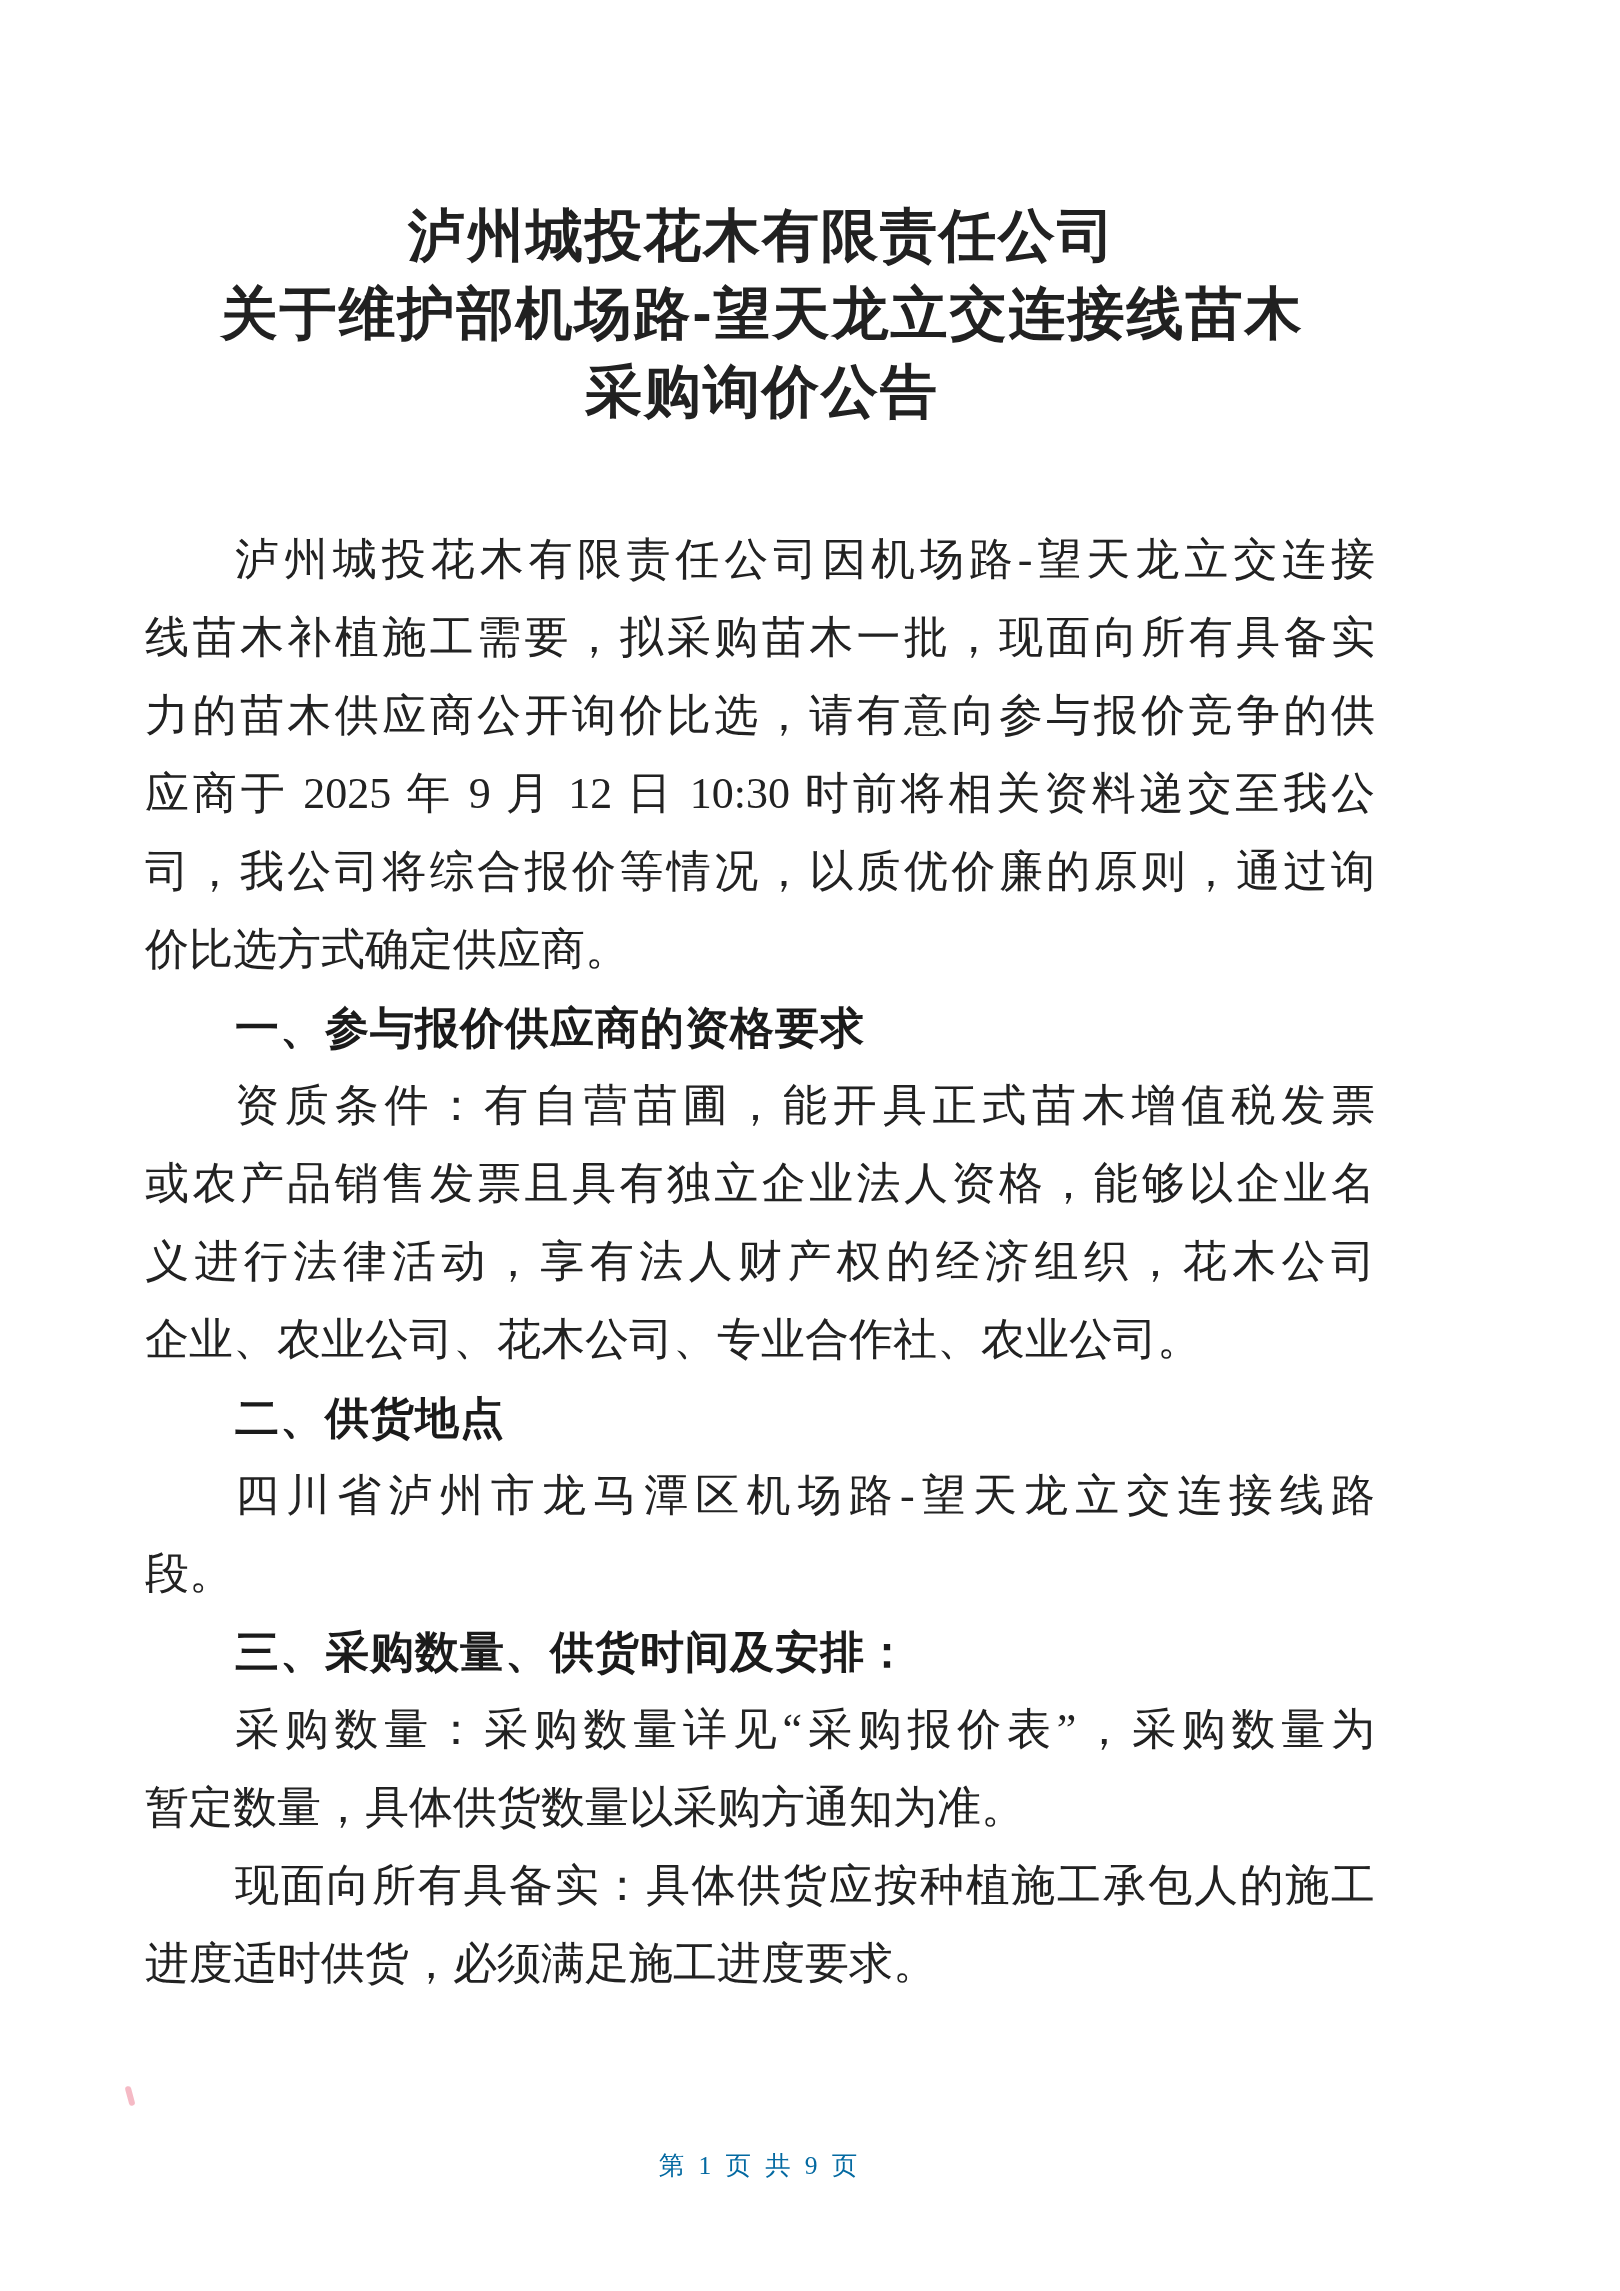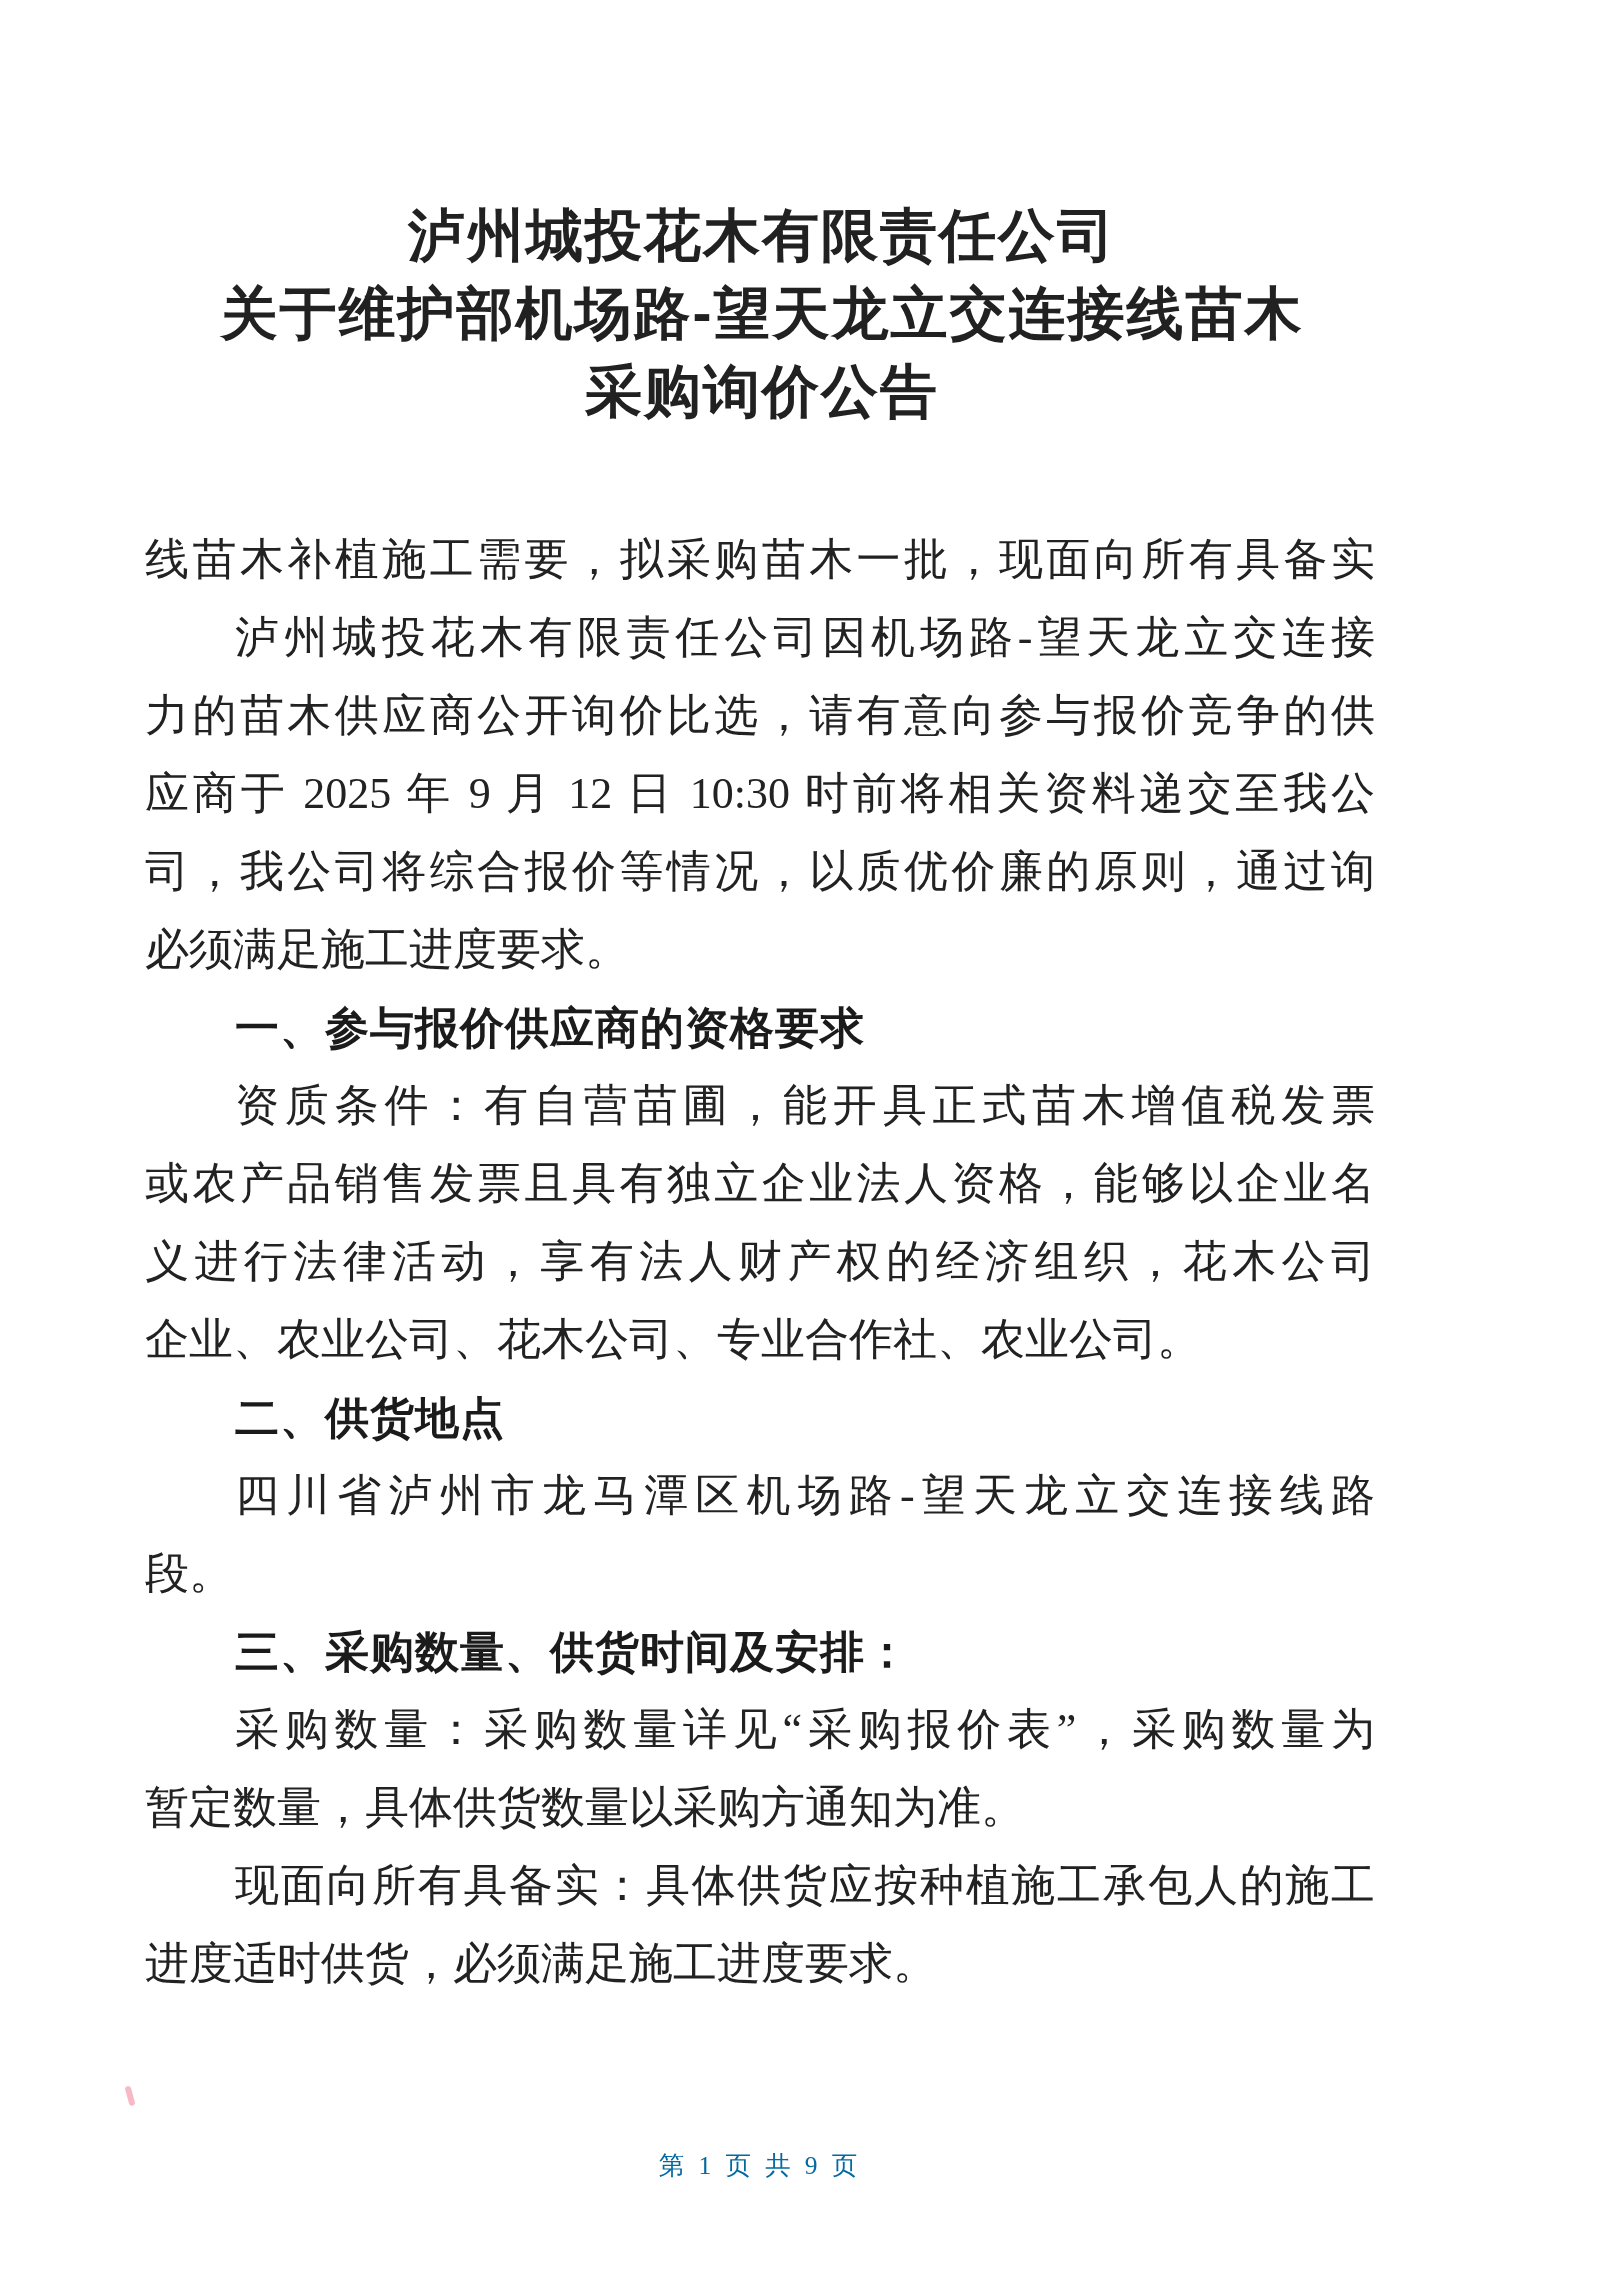--- a/index.html
+++ b/index.html
@@ -88,26 +88,26 @@
 
 <div class="page">
 
   <div class="title">
     <div>泸州城投花木有限责任公司</div>
     <div>关于维护部机场路-望天龙立交连接线苗木</div>
     <div>采购询价公告</div>
   </div>
 
   <div class="body">
+      <div class="line j ind">泸州城投花木有限责任公司因机场路-望天龙立交连接</div>
       <div class="line j">线苗木补植施工需要，拟采购苗木一批，现面向所有具备实</div>
-      <div class="line j ind">泸州城投花木有限责任公司因机场路-望天龙立交连接</div>
       <div class="line j">力的苗木供应商公开询价比选，请有意向参与报价竞争的供</div>
       <div class="line j">应商于 2025 年 9 月 12 日 10:30 时前将相关资料递交至我公</div>
       <div class="line j">司，我公司将综合报价等情况，以质优价廉的原则，通过询</div>
-      <div class="line">必须满足施工进度要求。</div>
+      <div class="line">价比选方式确定供应商。</div>
       <div class="line b ind">一、参与报价供应商的资格要求</div>
       <div class="line j ind">资质条件：有自营苗圃，能开具正式苗木增值税发票</div>
       <div class="line j">或农产品销售发票且具有独立企业法人资格，能够以企业名</div>
       <div class="line j">义进行法律活动，享有法人财产权的经济组织，花木公司</div>
       <div class="line">企业、农业公司、花木公司、专业合作社、农业公司。</div>
       <div class="line b ind">二、供货地点</div>
       <div class="line j ind">四川省泸州市龙马潭区机场路-望天龙立交连接线路</div>
       <div class="line">段。</div>
       <div class="line b ind">三、采购数量、供货时间及安排：</div>
       <div class="line j ind">采购数量：采购数量详见“采购报价表”，采购数量为</div>

